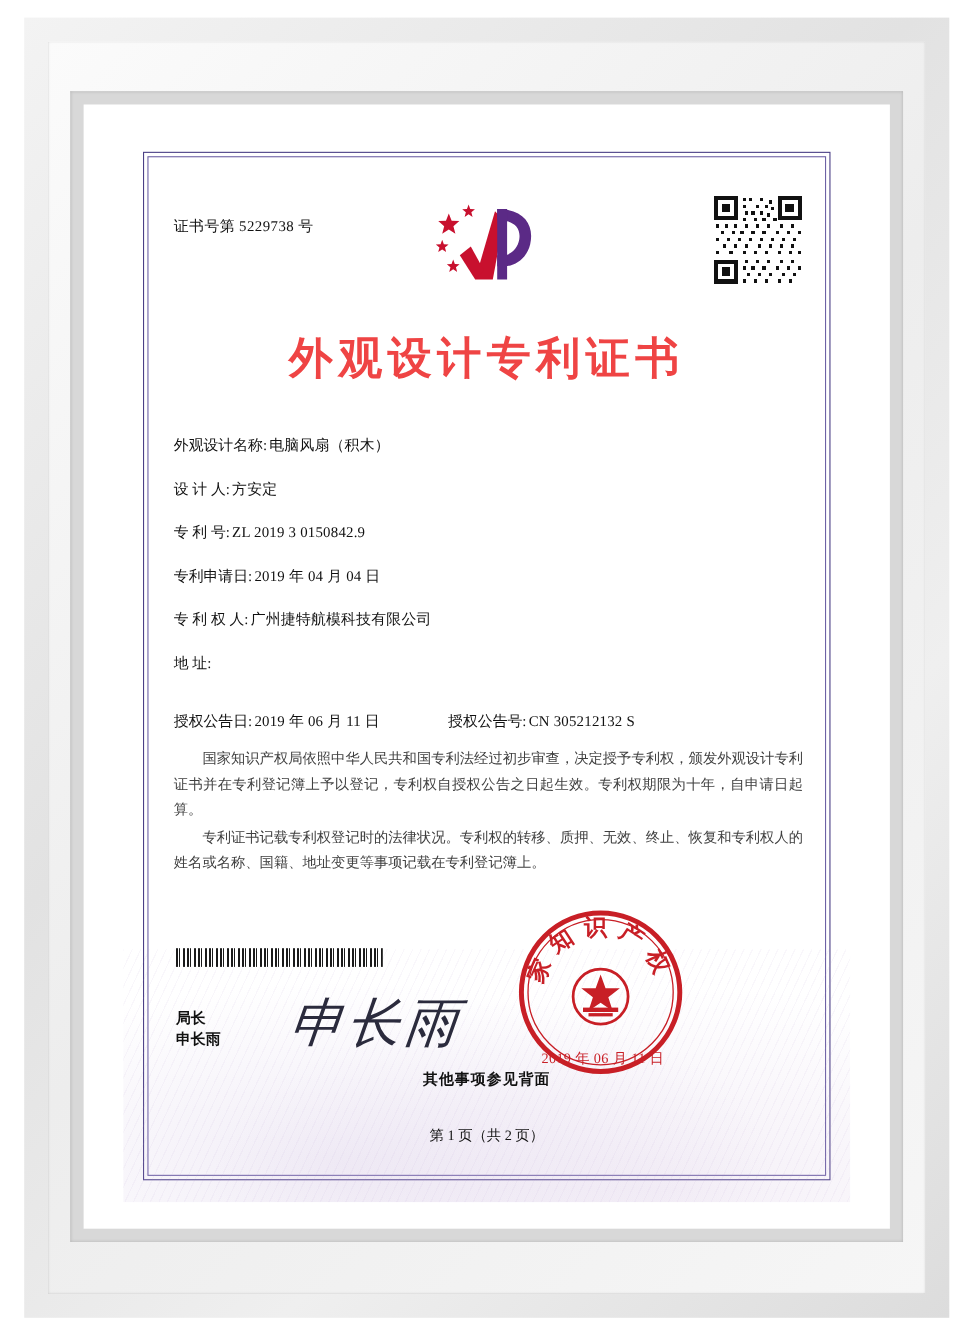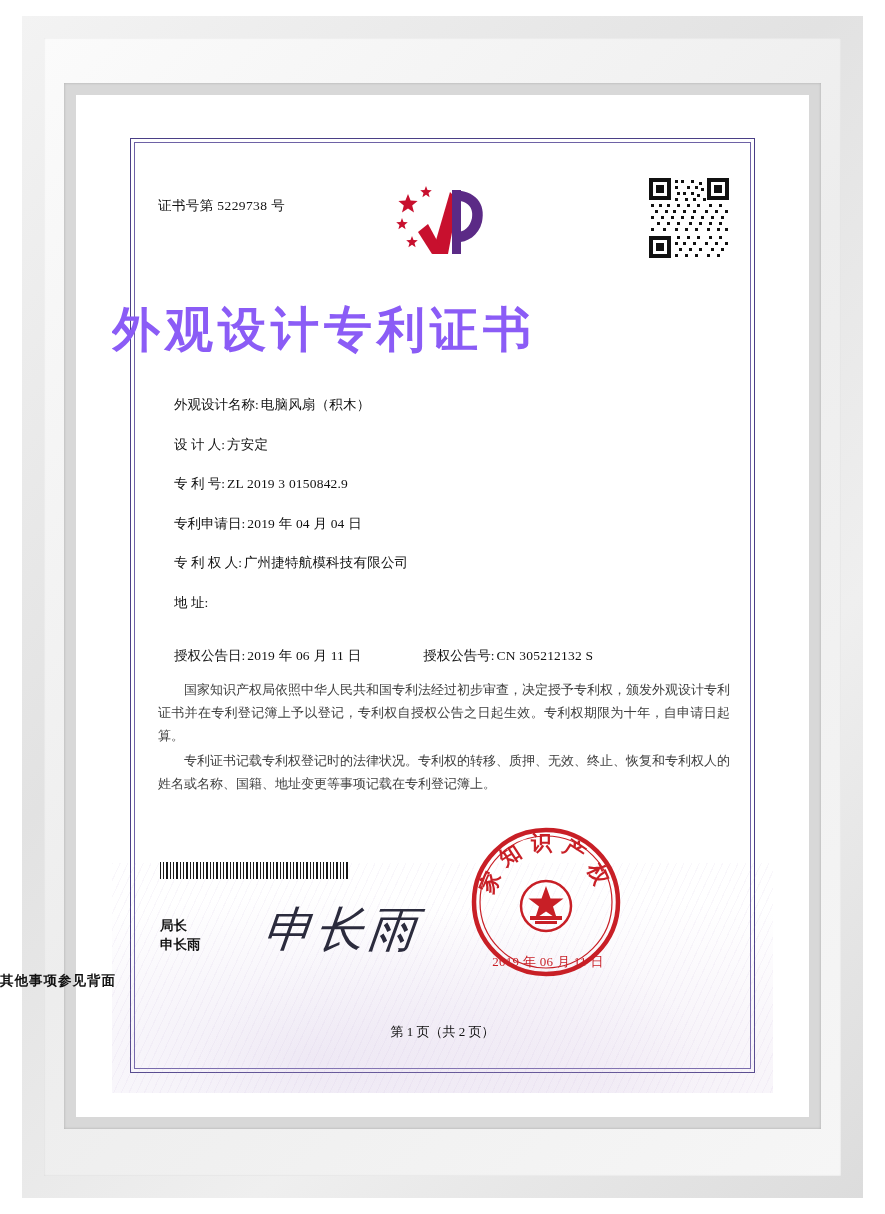--- a/index.html
+++ b/index.html
@@ -109,44 +109,44 @@
 
   .qr {
     position: absolute;
     right: 42px; top: 58px;
     width: 84px; height: 84px;
   }
 
   .title {
     position: absolute;
     left: 0; right: 0; top: 180px;
-    font-size: 48px;
+    text-align: center;
+    font-size: 40px;
     font-weight: bold;
     letter-spacing: 5px;
-    color: #8b5cf6;
+    color: #ef4444;
     font-family: "DejaVu Serif", "Liberation Serif", serif;
   }
 
   
   .fields {
     position: absolute;
     left: 46px; top: 278px;
     width: 570px;
   }
   .field-row {
     display: flex;
     align-items: baseline;
     margin-bottom: 21.5px;
     font-size: 13.5px;
     color: #111111;
     white-space: nowrap;
   }
   .field-label {
     flex: 0 0 auto;
-    margin-left: 16px;
   }
   .field-value {
     margin-left: 2px;
     letter-spacing: 0.2px;
   }
   .field-row.two-col .field-second-label {
     margin-left: 62px;
     margin-top: 14px;
   }
 
@@ -222,21 +222,21 @@
   .page-num {
     position: absolute;
     left: 0; right: 0; top: 905px;
     text-align: center;
     font-size: 13px;
     color: #111111;
   }
   .below-note {
     position: absolute;
     left: 0; right: 0; top: 972px;
-    text-align: left;
+    text-align: center;
     font-size: 13.5px;
     color: #111111;
     letter-spacing: 1px;
     font-weight: 600;
   }
 </style>
 </head>
 <body>
 
 <div class="frame-outer">

